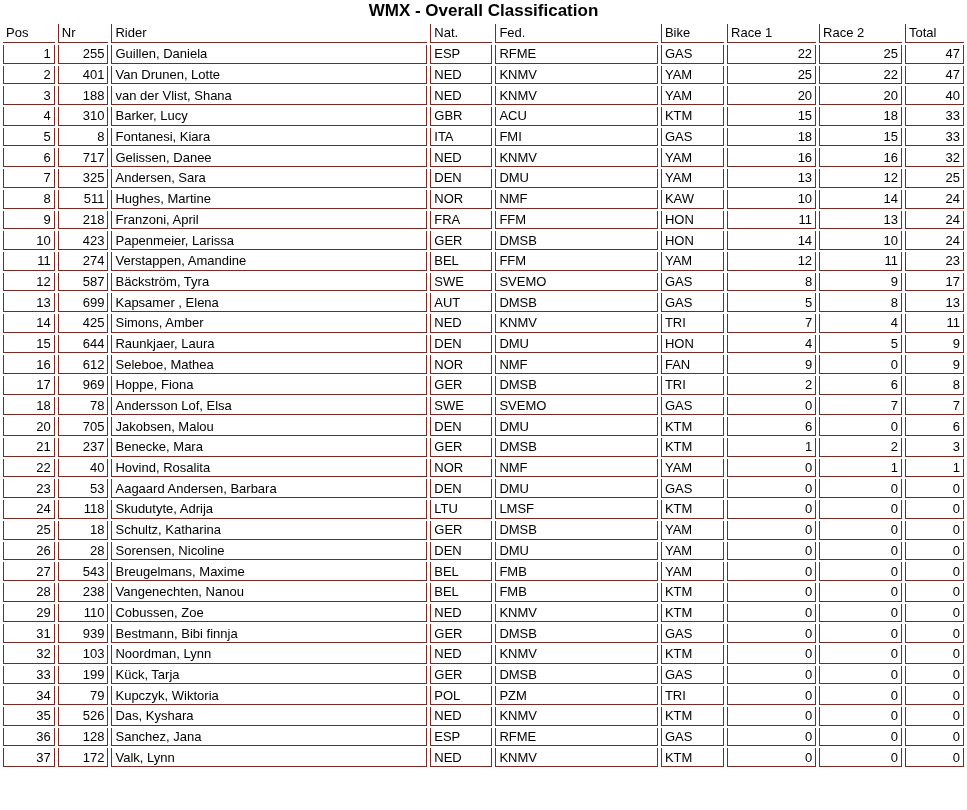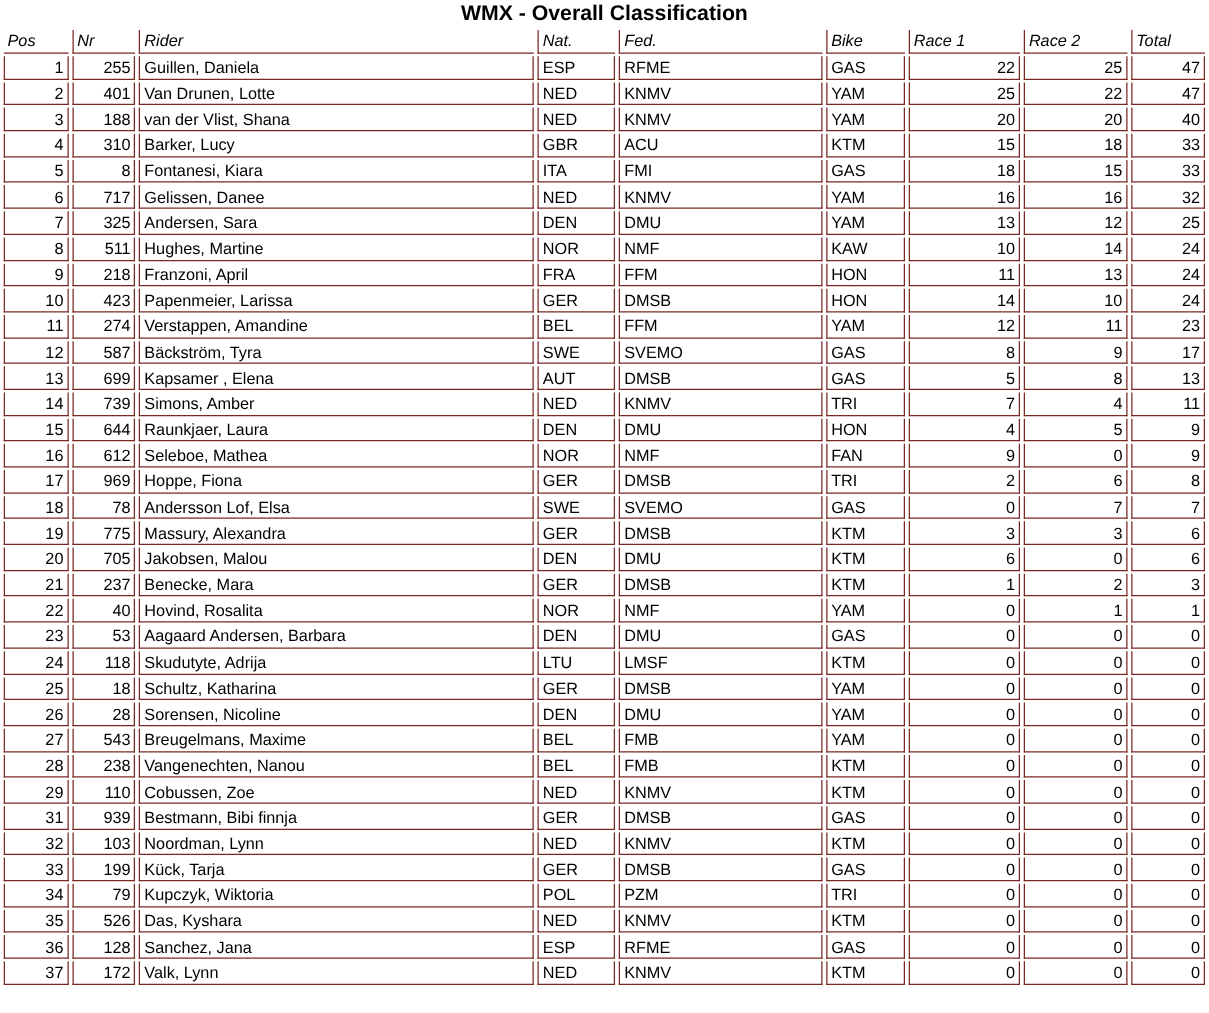--- a/index.html
+++ b/index.html
@@ -42,21 +42,20 @@
   col.c-total { width: 57px; }
   th {
     font-weight: normal;
     text-align: left;
     height: 17px;
     padding: 0 2px 1px 3px;
     border-bottom: 1px solid #7a2822;
     border-left: 1px solid #7a2822;
     white-space: nowrap;
     overflow: hidden;
-    font-style: italic;
   }
   th:first-child { border-left: none; }
   td {
     height: 17.7px;
     padding: 0 3px 0 3px;
     border: 1px solid #7a2822;
     border-top: none;
     white-space: nowrap;
     overflow: hidden;
     vertical-align: middle;
@@ -239,21 +238,21 @@
           <td class="col-rider">Kapsamer , Elena</td>
           <td class="col-nat">AUT</td>
           <td class="col-fed">DMSB</td>
           <td class="col-bike">GAS</td>
           <td class="col-race1">5</td>
           <td class="col-race2">8</td>
           <td class="col-total">13</td>
         </tr>
         <tr>
           <td class="col-pos">14</td>
-          <td class="col-nr">739</td>
+          <td class="col-nr">425</td>
           <td class="col-rider">Simons, Amber</td>
           <td class="col-nat">NED</td>
           <td class="col-fed">KNMV</td>
           <td class="col-bike">TRI</td>
           <td class="col-race1">7</td>
           <td class="col-race2">4</td>
           <td class="col-total">11</td>
         </tr>
         <tr>
           <td class="col-pos">15</td>
@@ -293,31 +292,20 @@
           <td class="col-nr">78</td>
           <td class="col-rider">Andersson Lof, Elsa</td>
           <td class="col-nat">SWE</td>
           <td class="col-fed">SVEMO</td>
           <td class="col-bike">GAS</td>
           <td class="col-race1">0</td>
           <td class="col-race2">7</td>
           <td class="col-total">7</td>
         </tr>
         <tr>
-          <td class="col-pos">19</td>
-          <td class="col-nr">775</td>
-          <td class="col-rider">Massury, Alexandra</td>
-          <td class="col-nat">GER</td>
-          <td class="col-fed">DMSB</td>
-          <td class="col-bike">KTM</td>
-          <td class="col-race1">3</td>
-          <td class="col-race2">3</td>
-          <td class="col-total">6</td>
-        </tr>
-        <tr>
           <td class="col-pos">20</td>
           <td class="col-nr">705</td>
           <td class="col-rider">Jakobsen, Malou</td>
           <td class="col-nat">DEN</td>
           <td class="col-fed">DMU</td>
           <td class="col-bike">KTM</td>
           <td class="col-race1">6</td>
           <td class="col-race2">0</td>
           <td class="col-total">6</td>
         </tr>

